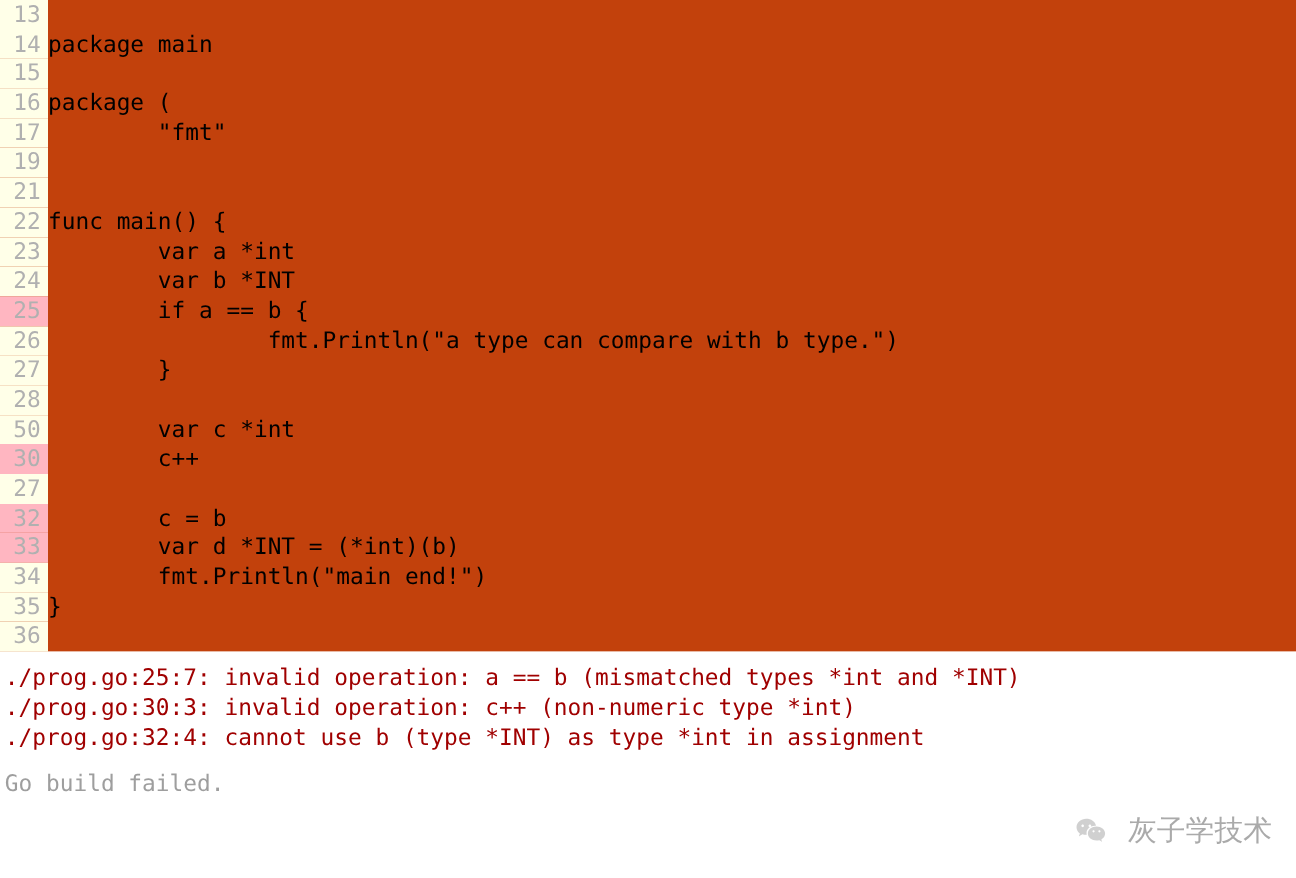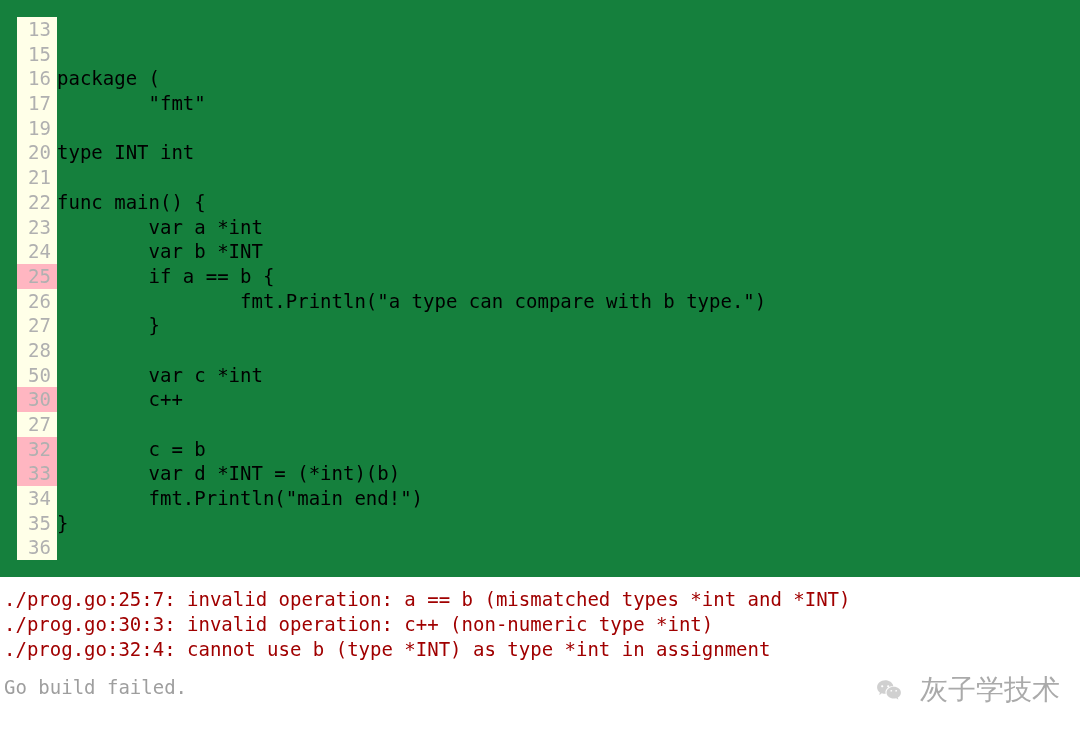--- a/index.html
+++ b/index.html
@@ -11,22 +11,22 @@
     font-family: "Menlo", "Monaco", "Consolas", monospace;
     font-size: 19px;
     line-height: 1.3;
     background: #ffffff;
     width: 1080px;
     height: 732px;
     overflow: hidden;
     position: relative;
   }
   .editor {
-    background: #15803d;
-    padding: 17px;
+    background: #c2410c;
+    padding: 0;
   }
   .line {
     display: flex;
     white-space: pre;
     height: 24.7px;
     align-items: center;
   }
   .gutter {
     width: 40px;
     text-align: right;
@@ -55,44 +55,44 @@
   }
   .build-fail {
     color: #9e9e9e;
     margin-top: 14px;
     white-space: pre;
   }
   .watermark {
     position: absolute;
     right: 20px;
     bottom: 24px;
-    font-size: 28px;
+    font-size: 24px;
     color: rgba(100,100,100,0.55);
     font-family: sans-serif;
     display: flex;
     align-items: center;
     gap: 18px;
     pointer-events: none;
   }
   .watermark-icon {
     width: 26px;
     height: 26px;
     opacity: 0.55;
   }
 </style>
 </head>
 <body>
 
 <div class="editor" id="editor">
     <div class="line"><div class="gutter">13</div><div class="code"></div></div>
+    <div class="line"><div class="gutter">14</div><div class="code">package main</div></div>
     <div class="line"><div class="gutter">15</div><div class="code"></div></div>
     <div class="line"><div class="gutter">16</div><div class="code">package (</div></div>
     <div class="line"><div class="gutter">17</div><div class="code">        "fmt"</div></div>
     <div class="line"><div class="gutter">19</div><div class="code"></div></div>
-    <div class="line"><div class="gutter">20</div><div class="code">type INT int</div></div>
     <div class="line"><div class="gutter">21</div><div class="code"></div></div>
     <div class="line"><div class="gutter">22</div><div class="code">func main() {</div></div>
     <div class="line"><div class="gutter">23</div><div class="code">        var a *int</div></div>
     <div class="line"><div class="gutter">24</div><div class="code">        var b *INT</div></div>
     <div class="line"><div class="gutter err">25</div><div class="code">        if a == b {</div></div>
     <div class="line"><div class="gutter">26</div><div class="code">                fmt.Println("a type can compare with b type.")</div></div>
     <div class="line"><div class="gutter">27</div><div class="code">        }</div></div>
     <div class="line"><div class="gutter">28</div><div class="code"></div></div>
     <div class="line"><div class="gutter">50</div><div class="code">        var c *int</div></div>
     <div class="line"><div class="gutter err">30</div><div class="code">        c++</div></div>

